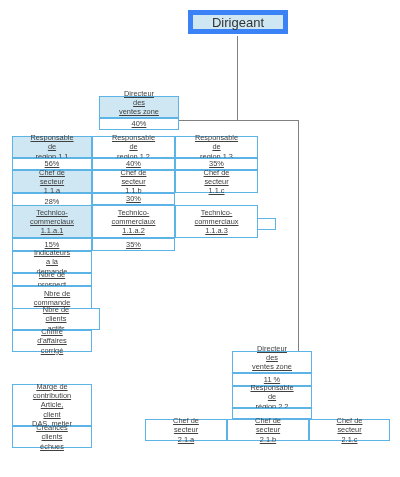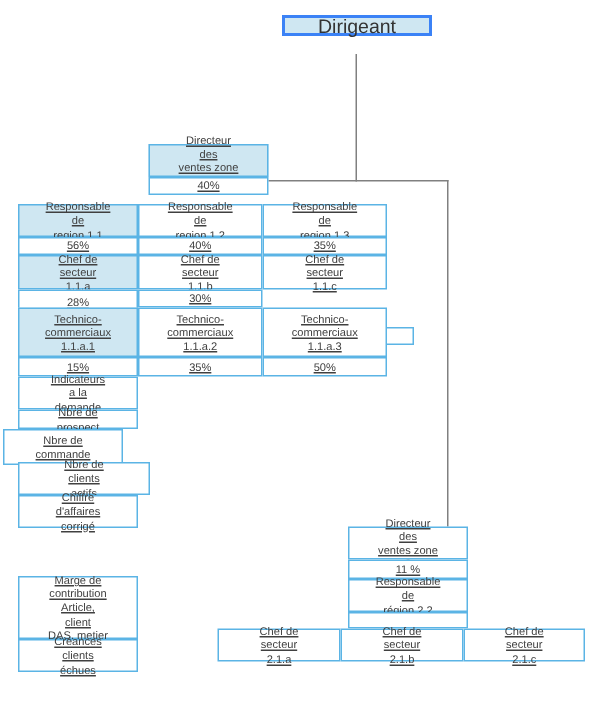--- a/index.html
+++ b/index.html
@@ -49,23 +49,23 @@
   }
   .box.tinted { background: #cfe7f2; }
   .box.pct { font-size: 7.4px; }
 
   
   .root {
     position: absolute;
     left: 188px;
     top: 10px;
     width: 100px;
-    height: 14px;
+    height: 24px;
     box-sizing: border-box;
-    border: 2px solid #3b82f6;
+    border: 5px solid #3b82f6;
     background: #cfe7f2;
     color: #333333;
     font-size: 13px;
     display: flex;
     align-items: center;
     justify-content: center;
   }
 </style>
 </head>
 <body>
@@ -148,32 +148,29 @@
 1.1.c</span>
   </div>
   <div class="box pct" style="left:175px; top:183px; width:101px; height:12px;margin-top:35px;">
     <span>42%</span>
   </div>
   <div class="box" style="left:175px; top:205px; width:83px; height:33px;">
     <span>Technico-
 commerciaux
 1.1.a.3</span>
   </div>
-  <div class="box pct" style="left:175px; top:238px; width:83px; height:13px;">
-    <span>50%</span>
-  </div>
 
   <div class="box" style="left:12px; top:251px; width:80px; height:22px;">
     <span>Indicateurs
 a la demande</span>
   </div>
   <div class="box" style="left:12px; top:273px; width:80px; height:13px;">
     <span>Nbre de prospect</span>
   </div>
-  <div class="box" style="left:2px; top:286px; width:80px; height:24px;">
+  <div class="box" style="left:12px; top:286px; width:80px; height:24px;text-align:right;">
     <span>Nbre de
 commande</span>
   </div>
   <div class="box" style="left:12px; top:308px; width:88px; height:22px;">
     <span>Nbre de clients
 actifs</span>
   </div>
   <div class="box" style="left:12px; top:330px; width:80px; height:22px;">
     <span>Chiffre d'affaires
 corrigé</span>

